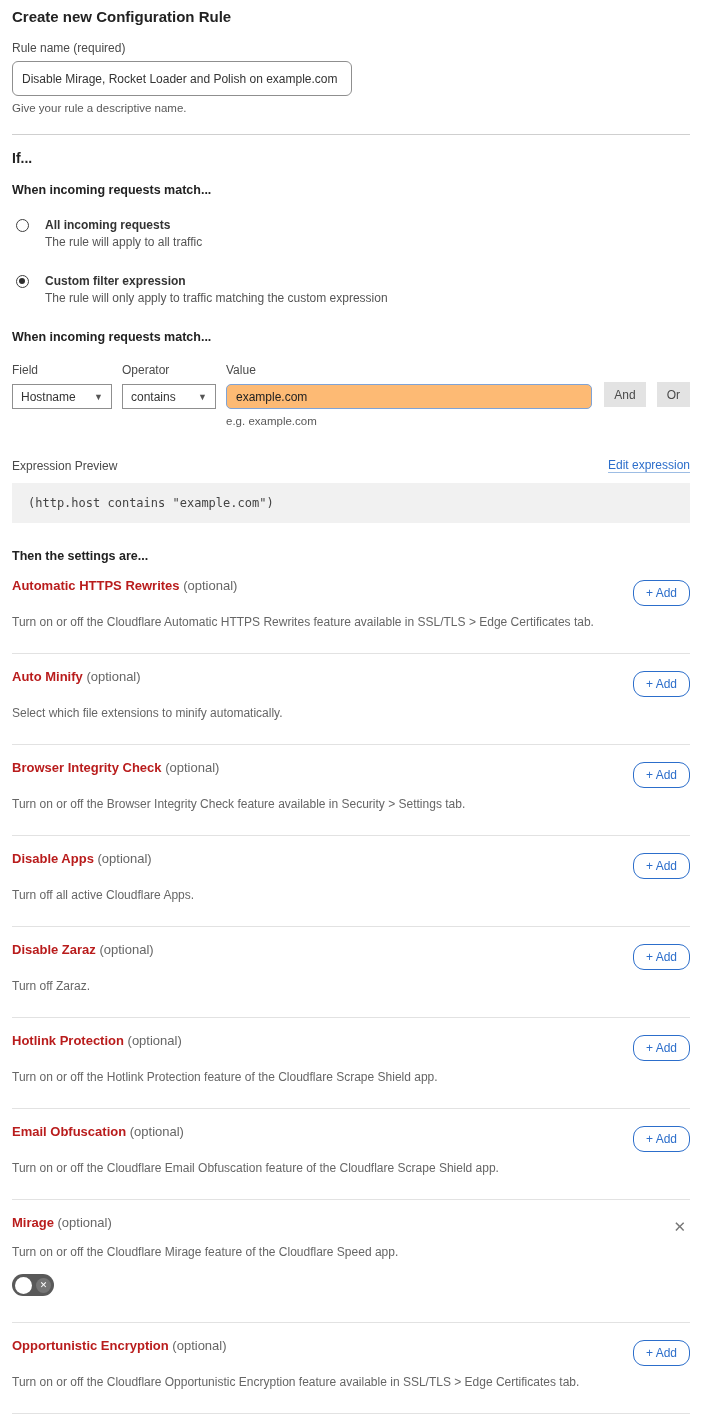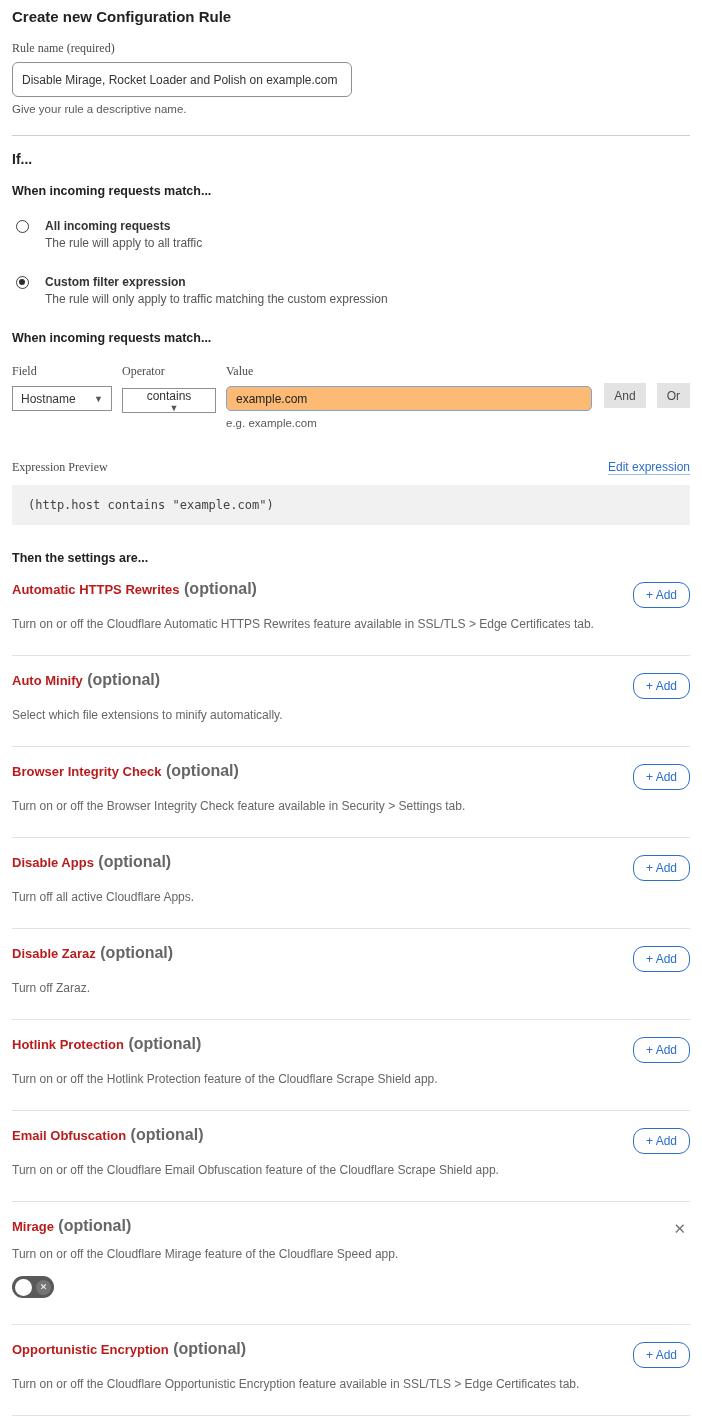--- a/index.html
+++ b/index.html
@@ -6,21 +6,21 @@
   * { box-sizing: border-box; margin: 0; padding: 0; }
   html, body { background: #fff; }
   body {
     width: 702px;
     font-family: "Liberation Sans", sans-serif;
     color: #333;
     padding: 8px 12px 30px 12px;
   }
   .page-title { font-size: 15px; font-weight: bold; color: #222; margin-bottom: 16px; }
 
-  .field-label { font-size: 12px; color: #4a4a4a; margin-bottom: 6px; font-family: Liberation Serif, serif; }
+  .field-label { font-size: 12px; color: #4a4a4a; margin-bottom: 6px; }
   .text-input {
     font-family: "Liberation Sans", sans-serif;
     font-size: 12px; color: #333;
     height: 35px; width: 340px;
     border: 1px solid #8f8f8f; border-radius: 6px;
     padding: 0 9px; background: #fff; outline: none;
   }
   .helper { font-size: 11.5px; color: #595959; margin-top: 6px; }
 
   .divider { border: none; border-top: 1px solid #cfcfcf; margin-top: 20px; }
@@ -45,21 +45,21 @@
   .builder-row { display: flex; align-items: flex-start; margin-top: 19px; }
   .builder-col { margin-right: 10px; }
   .builder-col .field-label { margin-bottom: 7px; }
   .select-box {
     display: inline-flex; align-items: center; justify-content: space-between;
     height: 25px; border: 1px solid #8f8f8f; border-radius: 0;
     padding: 0 8px; font-size: 12px; color: #333; background: #fff; cursor: pointer;
   }
   .select-box .caret { color: #555; font-size: 9px; margin-left: 10px; }
   .field-select { width: 100px; }
-  .operator-select { width: 94px; flex-direction: column; }
+  .operator-select { width: 94px; }
   .value-col { flex: 1; margin-right: 12px; }
   .value-input {
     width: 100%; height: 25px;
     background: #fdba74; border: 1px solid #7fa3d6; border-radius: 5px;
     font-family: "Liberation Sans", sans-serif; font-size: 12px; color: #222;
     padding: 0 9px; outline: none;
   }
   .label-spacer { height: 19px; }
   .andor-btn {
     font-family: "Liberation Sans", sans-serif;
@@ -80,21 +80,21 @@
     font-size: 12px; color: #444;
   }
 
   .settings-heading { font-size: 12.5px; font-weight: bold; color: #222; margin-top: 26px; }
 
   .setting-row { padding: 15px 0 24px 0; border-bottom: 1px solid #e2e2e2; }
   .setting-row:last-child { border-bottom: none; }
   .setting-head { display: flex; justify-content: space-between; align-items: flex-start; }
   .setting-title-wrap { font-size: 13px; }
   .setting-title { font-weight: bold; color: #b91c1c; }
-  .setting-optional { font-weight: bold; color: #666; font-size: 16px; }
+  .setting-optional { font-weight: normal; color: #666; font-size: 13px; }
   .setting-desc { font-size: 12px; color: #666; margin-top: 9px; }
   .add-btn {
     font-family: "Liberation Sans", sans-serif;
     font-size: 12px; color: #2c6ecb; background: #fff;
     border: 1px solid #2c6ecb; border-radius: 11px;
     padding: 5px 12px; cursor: pointer; margin-top: 2px;
   }
   .close-icon {
     font-size: 15px; color: #777; cursor: pointer; line-height: 1;
     padding: 2px 4px; margin-top: 2px; font-weight: 300;

